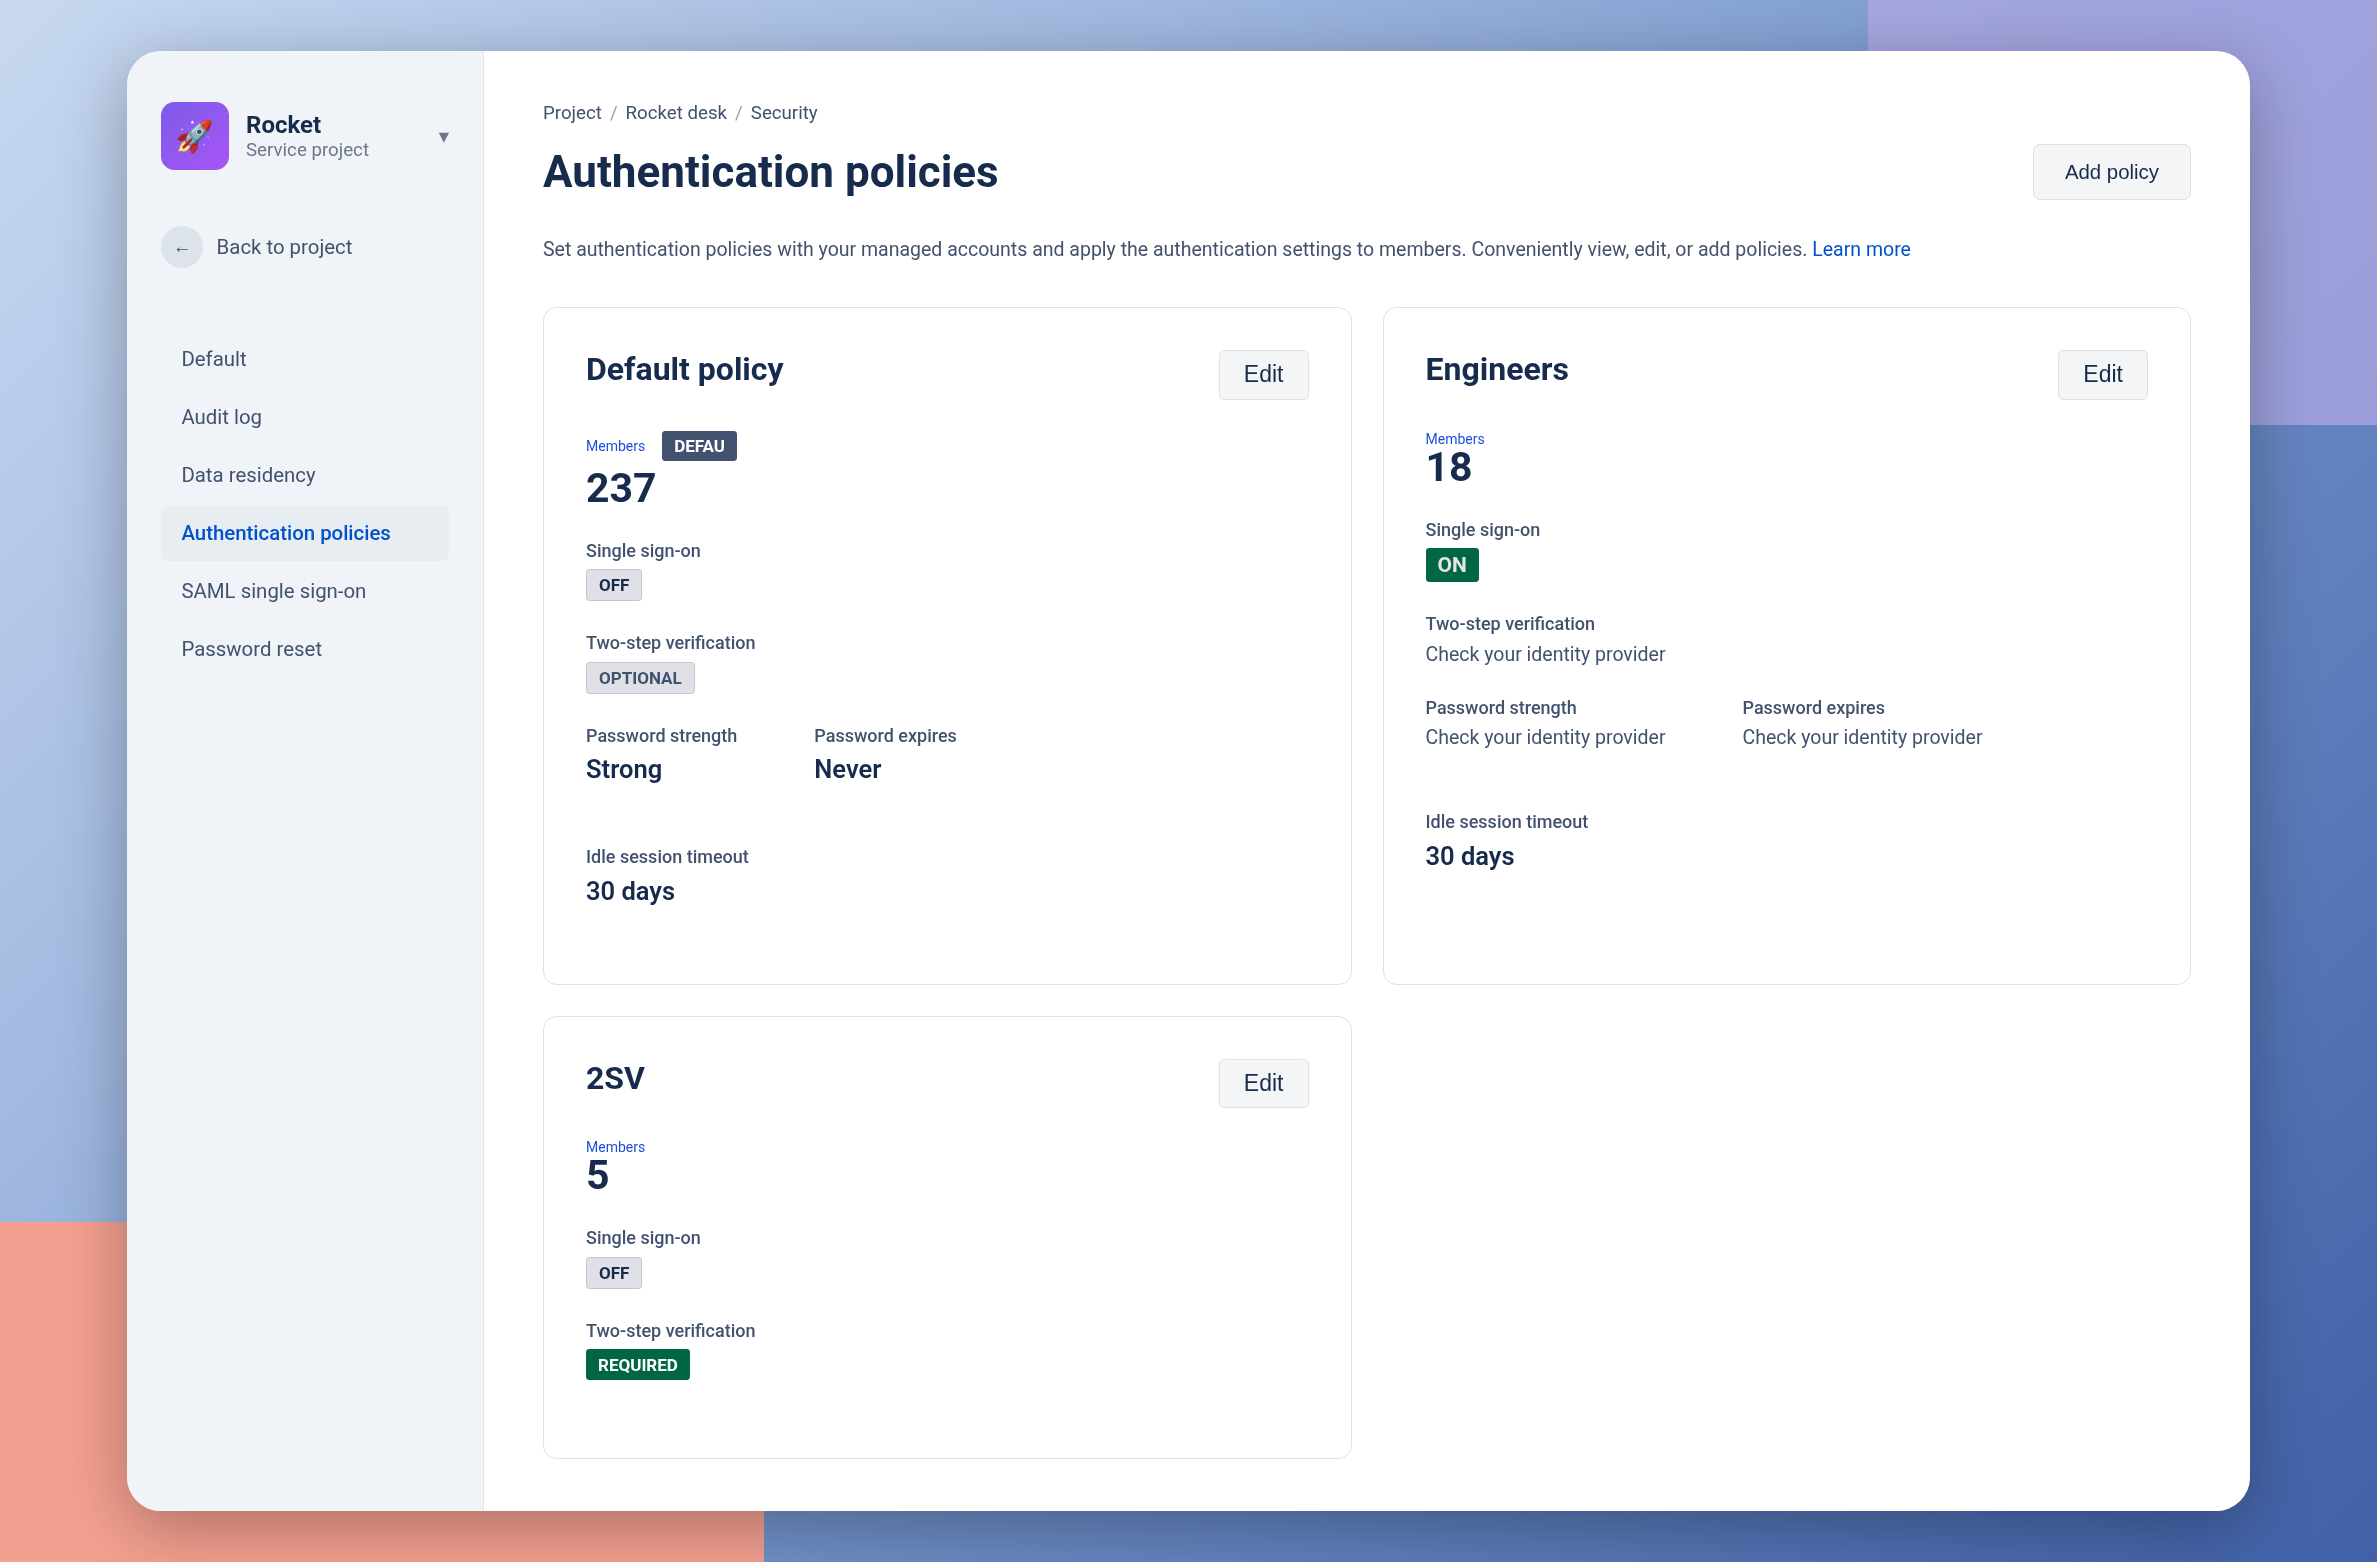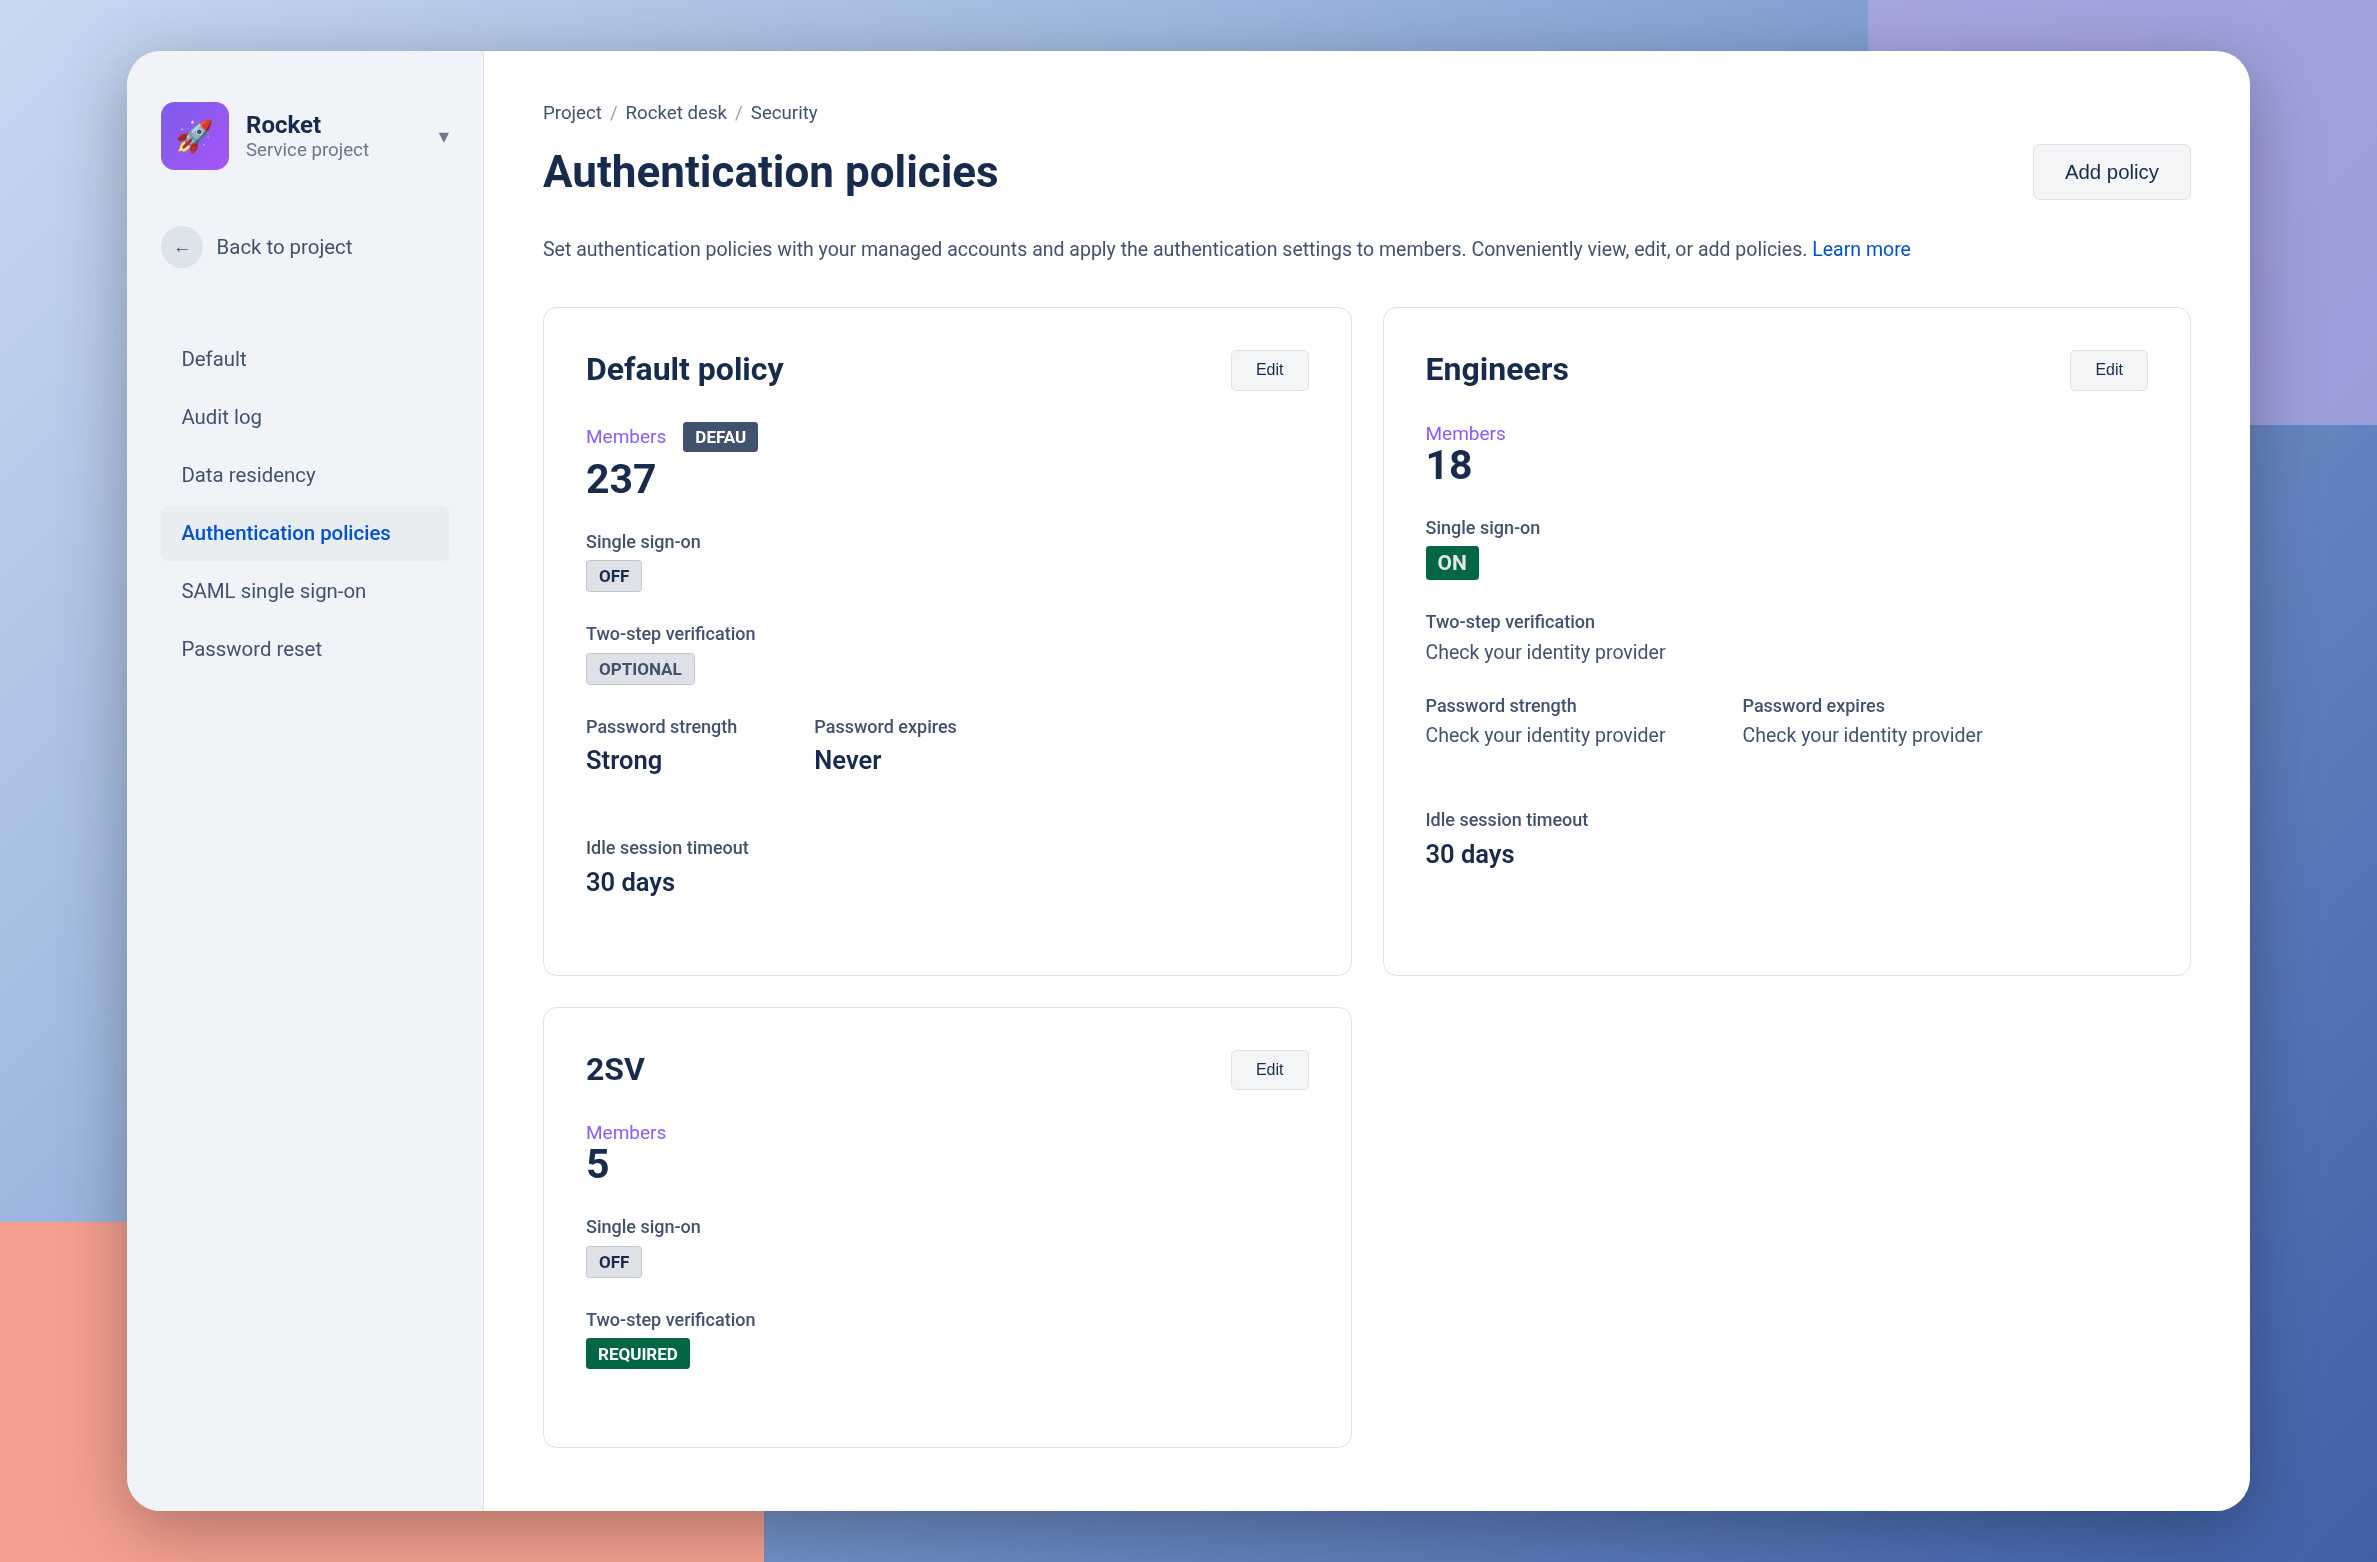--- a/index.html
+++ b/index.html
@@ -193,21 +193,21 @@
     .card-title {
       font-size: 32px;
       font-weight: 700;
       color: #172b4d;
     }
     .edit-btn {
       padding: 10.2px 24px;
       background: #f4f5f7;
       border: 0.8px solid #dfe1e6;
       border-radius: 5.1px;
-      font-size: 16px;
+      font-size: 23px;
       color: #172b4d;
       cursor: pointer;
     }
     .card-field {
       margin-bottom: 31px;
     }
     .field-row {
       display: flex;
       gap: 77px;
       margin-bottom: 31px;
@@ -270,22 +270,22 @@
       font-size: 17px;
       text-transform: uppercase;
     }
     .members-row {
       display: flex;
       align-items: center;
       gap: 17px;
       margin-bottom: 6.8px;
     }
     .members-label {
-      font-size: 19px;
-      color: #8b5cf6;
+      font-size: 14px;
+      color: #1d4ed8;
     }
   </style>
 </head>
 <body>
 
 <div class="app-window">
 
   <aside class="sidebar">
     <div class="sidebar-brand">
       <div class="brand-logo">

